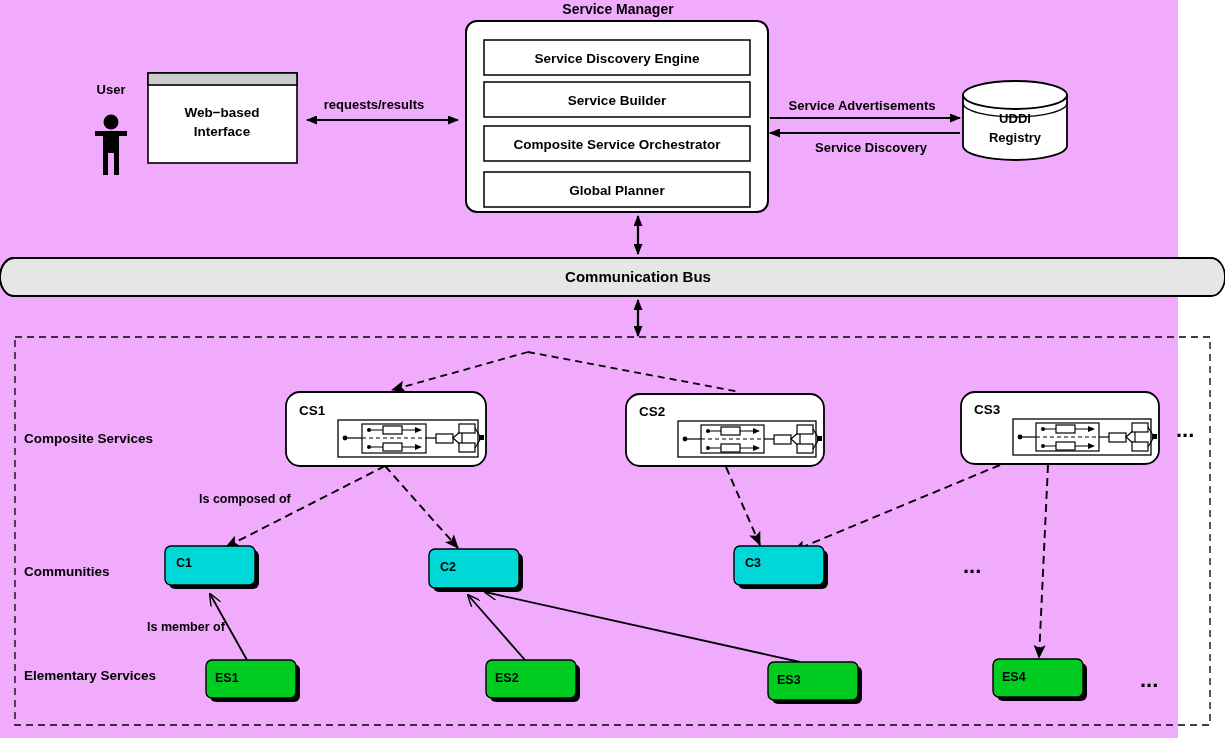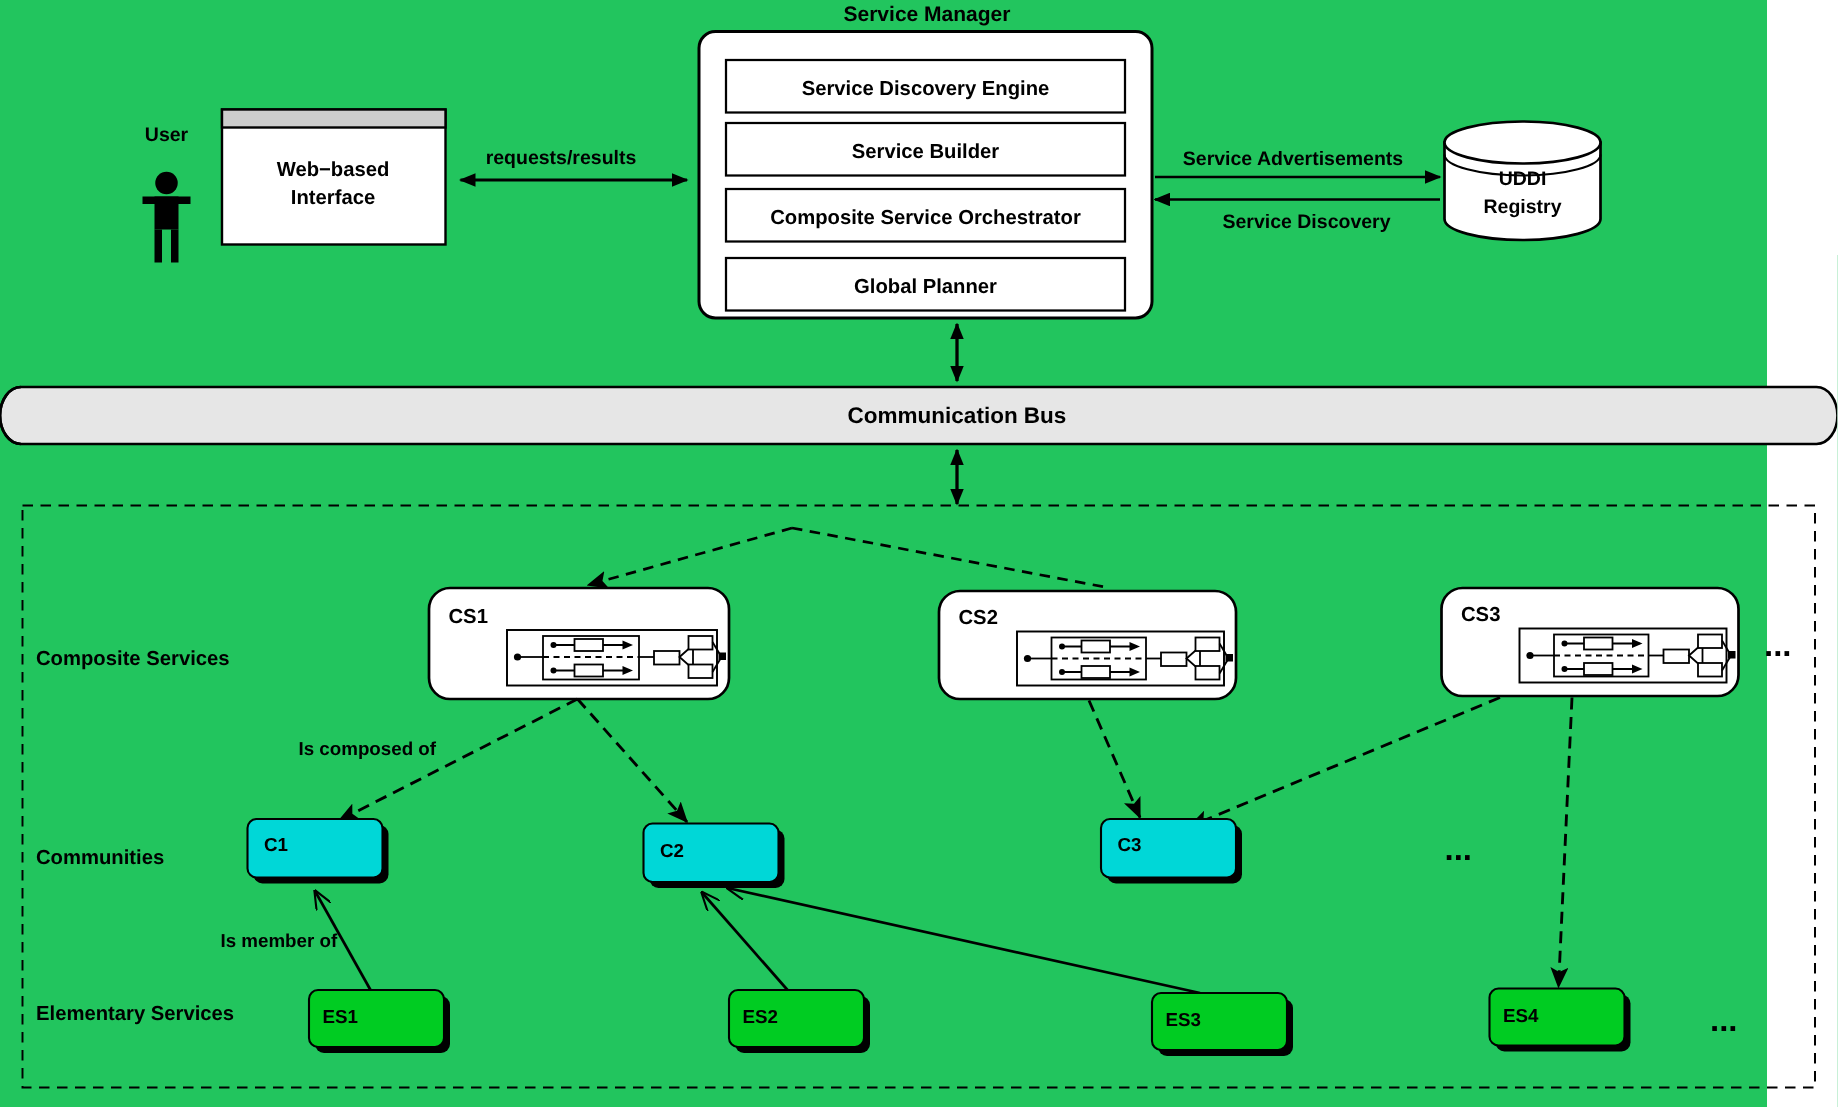--- a/index.html
+++ b/index.html
@@ -1,19 +1,19 @@
 <!DOCTYPE html>
 <html><head>
 <meta charset="utf-8">
 <title>Service Oriented Architecture Diagram</title>
 <style>
   html,body{margin:0;padding:0;background:#ffffff;}
   body{width:1225px;height:738px;overflow:hidden;
        font-family:"Liberation Sans","DejaVu Sans",sans-serif;}
-  #stage{position:relative;width:1178px;height:738px;background:#22c55e;}
+  #stage{position:relative;width:1178px;height:738px;background:#f0abfc;}
   svg{display:block;}
   text{font-family:"Liberation Sans","DejaVu Sans",sans-serif;fill:#000;}
 </style>
 </head>
 <body>
 
 <div id="stage">
 <svg width="1225" height="738" viewBox="0 0 1225 738" xmlns="http://www.w3.org/2000/svg">
 
   <defs>

